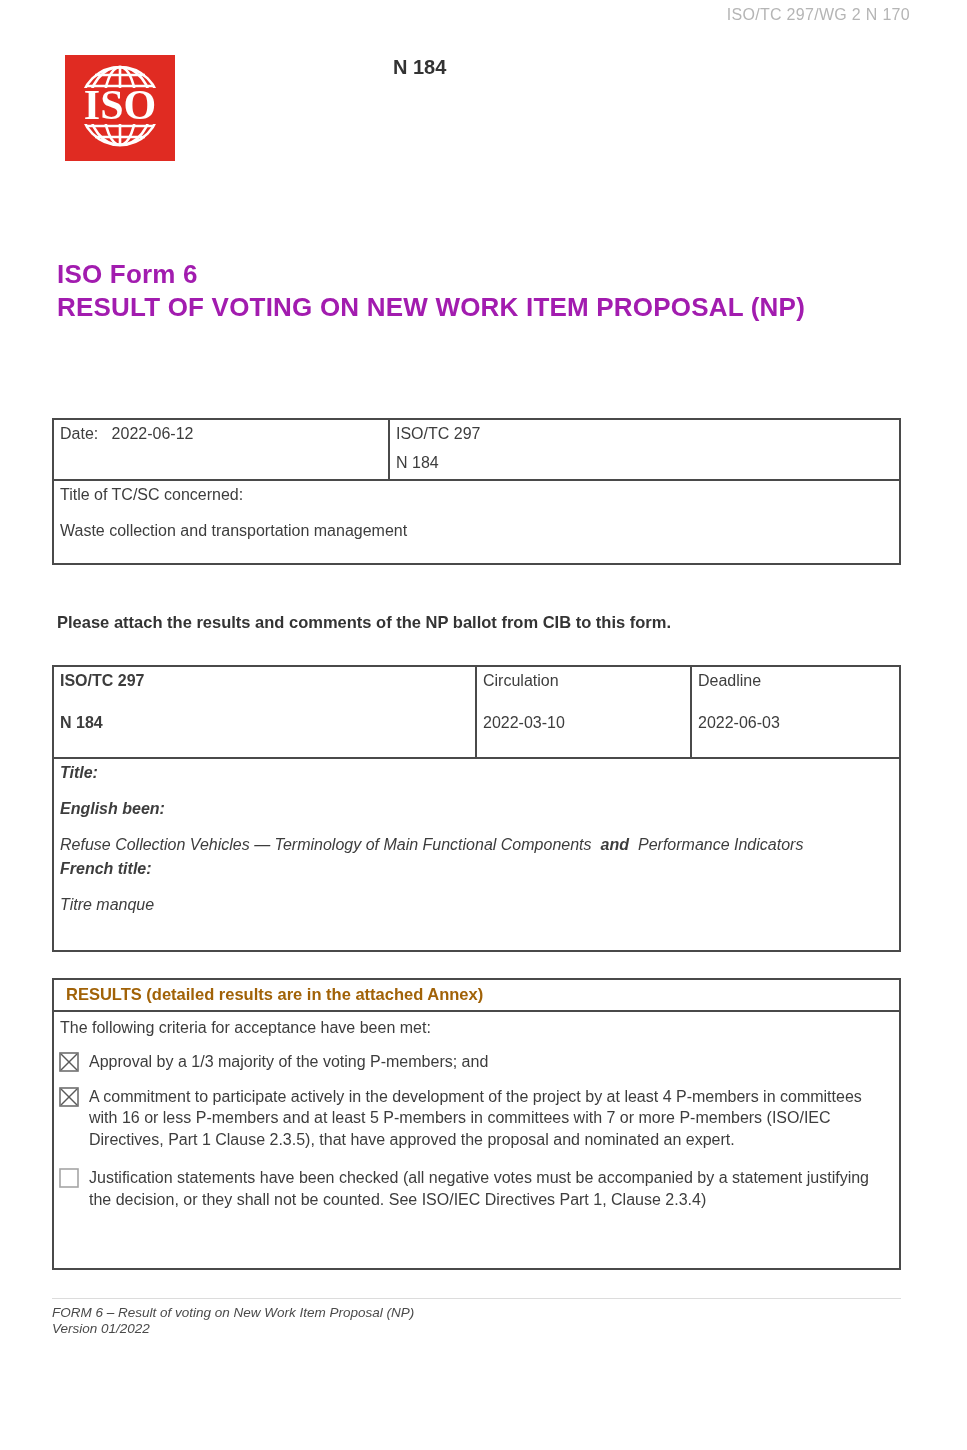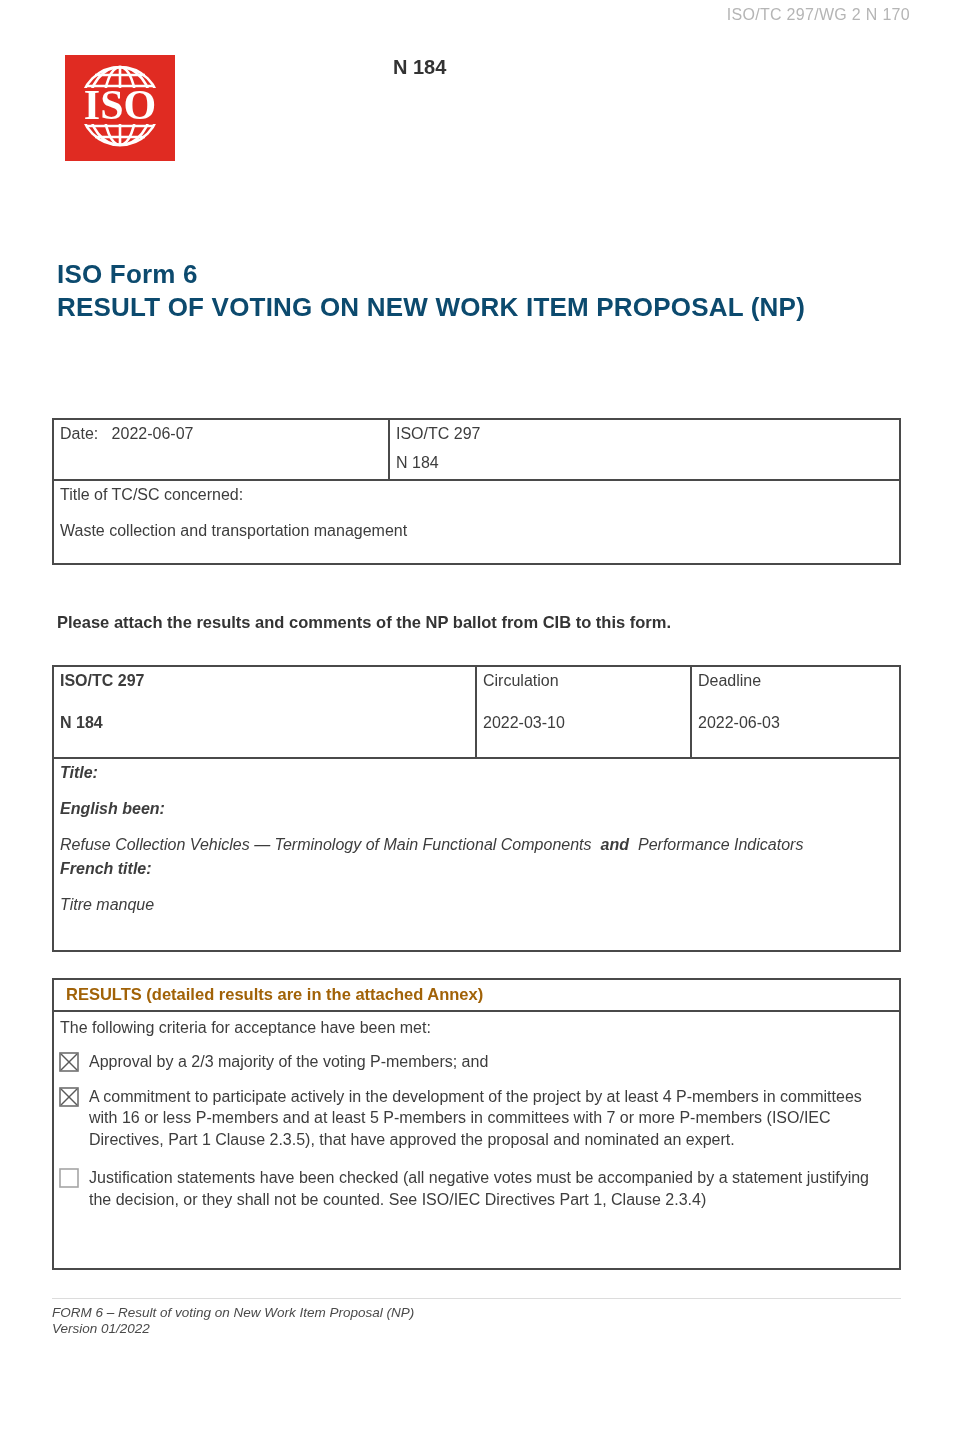--- a/index.html
+++ b/index.html
@@ -27,21 +27,21 @@
     font-size:16px;color:var(--muted);letter-spacing:.3px;
   }
   .logo{position:absolute;left:65px;top:55px;width:110px;height:106px;display:block;}
   .doc-num-top{
     position:absolute;left:393px;top:56px;
     font-size:20px;font-weight:bold;color:#333;
   }
 
   .main-title{position:absolute;left:57px;top:258px;line-height:33px;}
   .main-title .t1,.main-title .t2{
-    font-size:26px;font-weight:bold;color:#0c4a6e;letter-spacing:.2px;
+    font-size:26px;font-weight:bold;color:#a21caf;letter-spacing:.2px;
   }
 
   
   table.form{
     position:absolute;left:52px;width:849px;
     border-collapse:collapse;table-layout:fixed;
   }
   table.form td{
     border:2px solid var(--line);
     vertical-align:top;
@@ -128,21 +128,21 @@
   <div class="main-title">
     <div class="t1">ISO Form 6</div>
     <div class="t2">RESULT OF VOTING ON NEW WORK ITEM PROPOSAL (NP)</div>
   </div>
 
   <table class="form t1">
     <tbody>
         <tr class="r1">
       <td style="width:336px;">
         <span>Date:</span>&nbsp;&nbsp;
-        <span>2022-06-07</span>
+        <span>2022-06-12</span>
       </td>
       <td class="stack2">
         <div>ISO/TC 297</div>
         <div class="l2">N 184</div>
       </td>
     </tr>
     <tr class="r2">
       <td colspan="2">
         <div>Title of TC/SC concerned:</div>
         <div class="gap16">Waste collection and transportation management</div>
@@ -189,21 +189,21 @@
     <tr class="body">
       <td>
         <div class="criteria-intro">The following criteria for acceptance have been met:</div>
         <div id="criteria-list">
   <div class="criterion checked idx0">
     <svg class="cbox" viewBox="0 0 20 20">
       <rect x="1" y="1" width="18" height="18"></rect>
       <line x1="2" y1="2" x2="18" y2="18"></line>
       <line x1="18" y1="2" x2="2" y2="18"></line>
     </svg>
-    <div class="txt">Approval by a 2/3 majority of the voting P-members; and</div>
+    <div class="txt">Approval by a 1/3 majority of the voting P-members; and</div>
   </div>
 
   <div class="criterion checked idx1">
     <svg class="cbox" viewBox="0 0 20 20">
       <rect x="1" y="1" width="18" height="18"></rect>
       <line x1="2" y1="2" x2="18" y2="18"></line>
       <line x1="18" y1="2" x2="2" y2="18"></line>
     </svg>
     <div class="txt">A commitment to participate actively in the development of the project by at least 4 P-members in committees with 16 or less P-members and at least 5 P-members in committees with 7 or more P-members (ISO/IEC Directives, Part 1 Clause 2.3.5), that have approved the proposal and nominated an expert.</div>
   </div>

